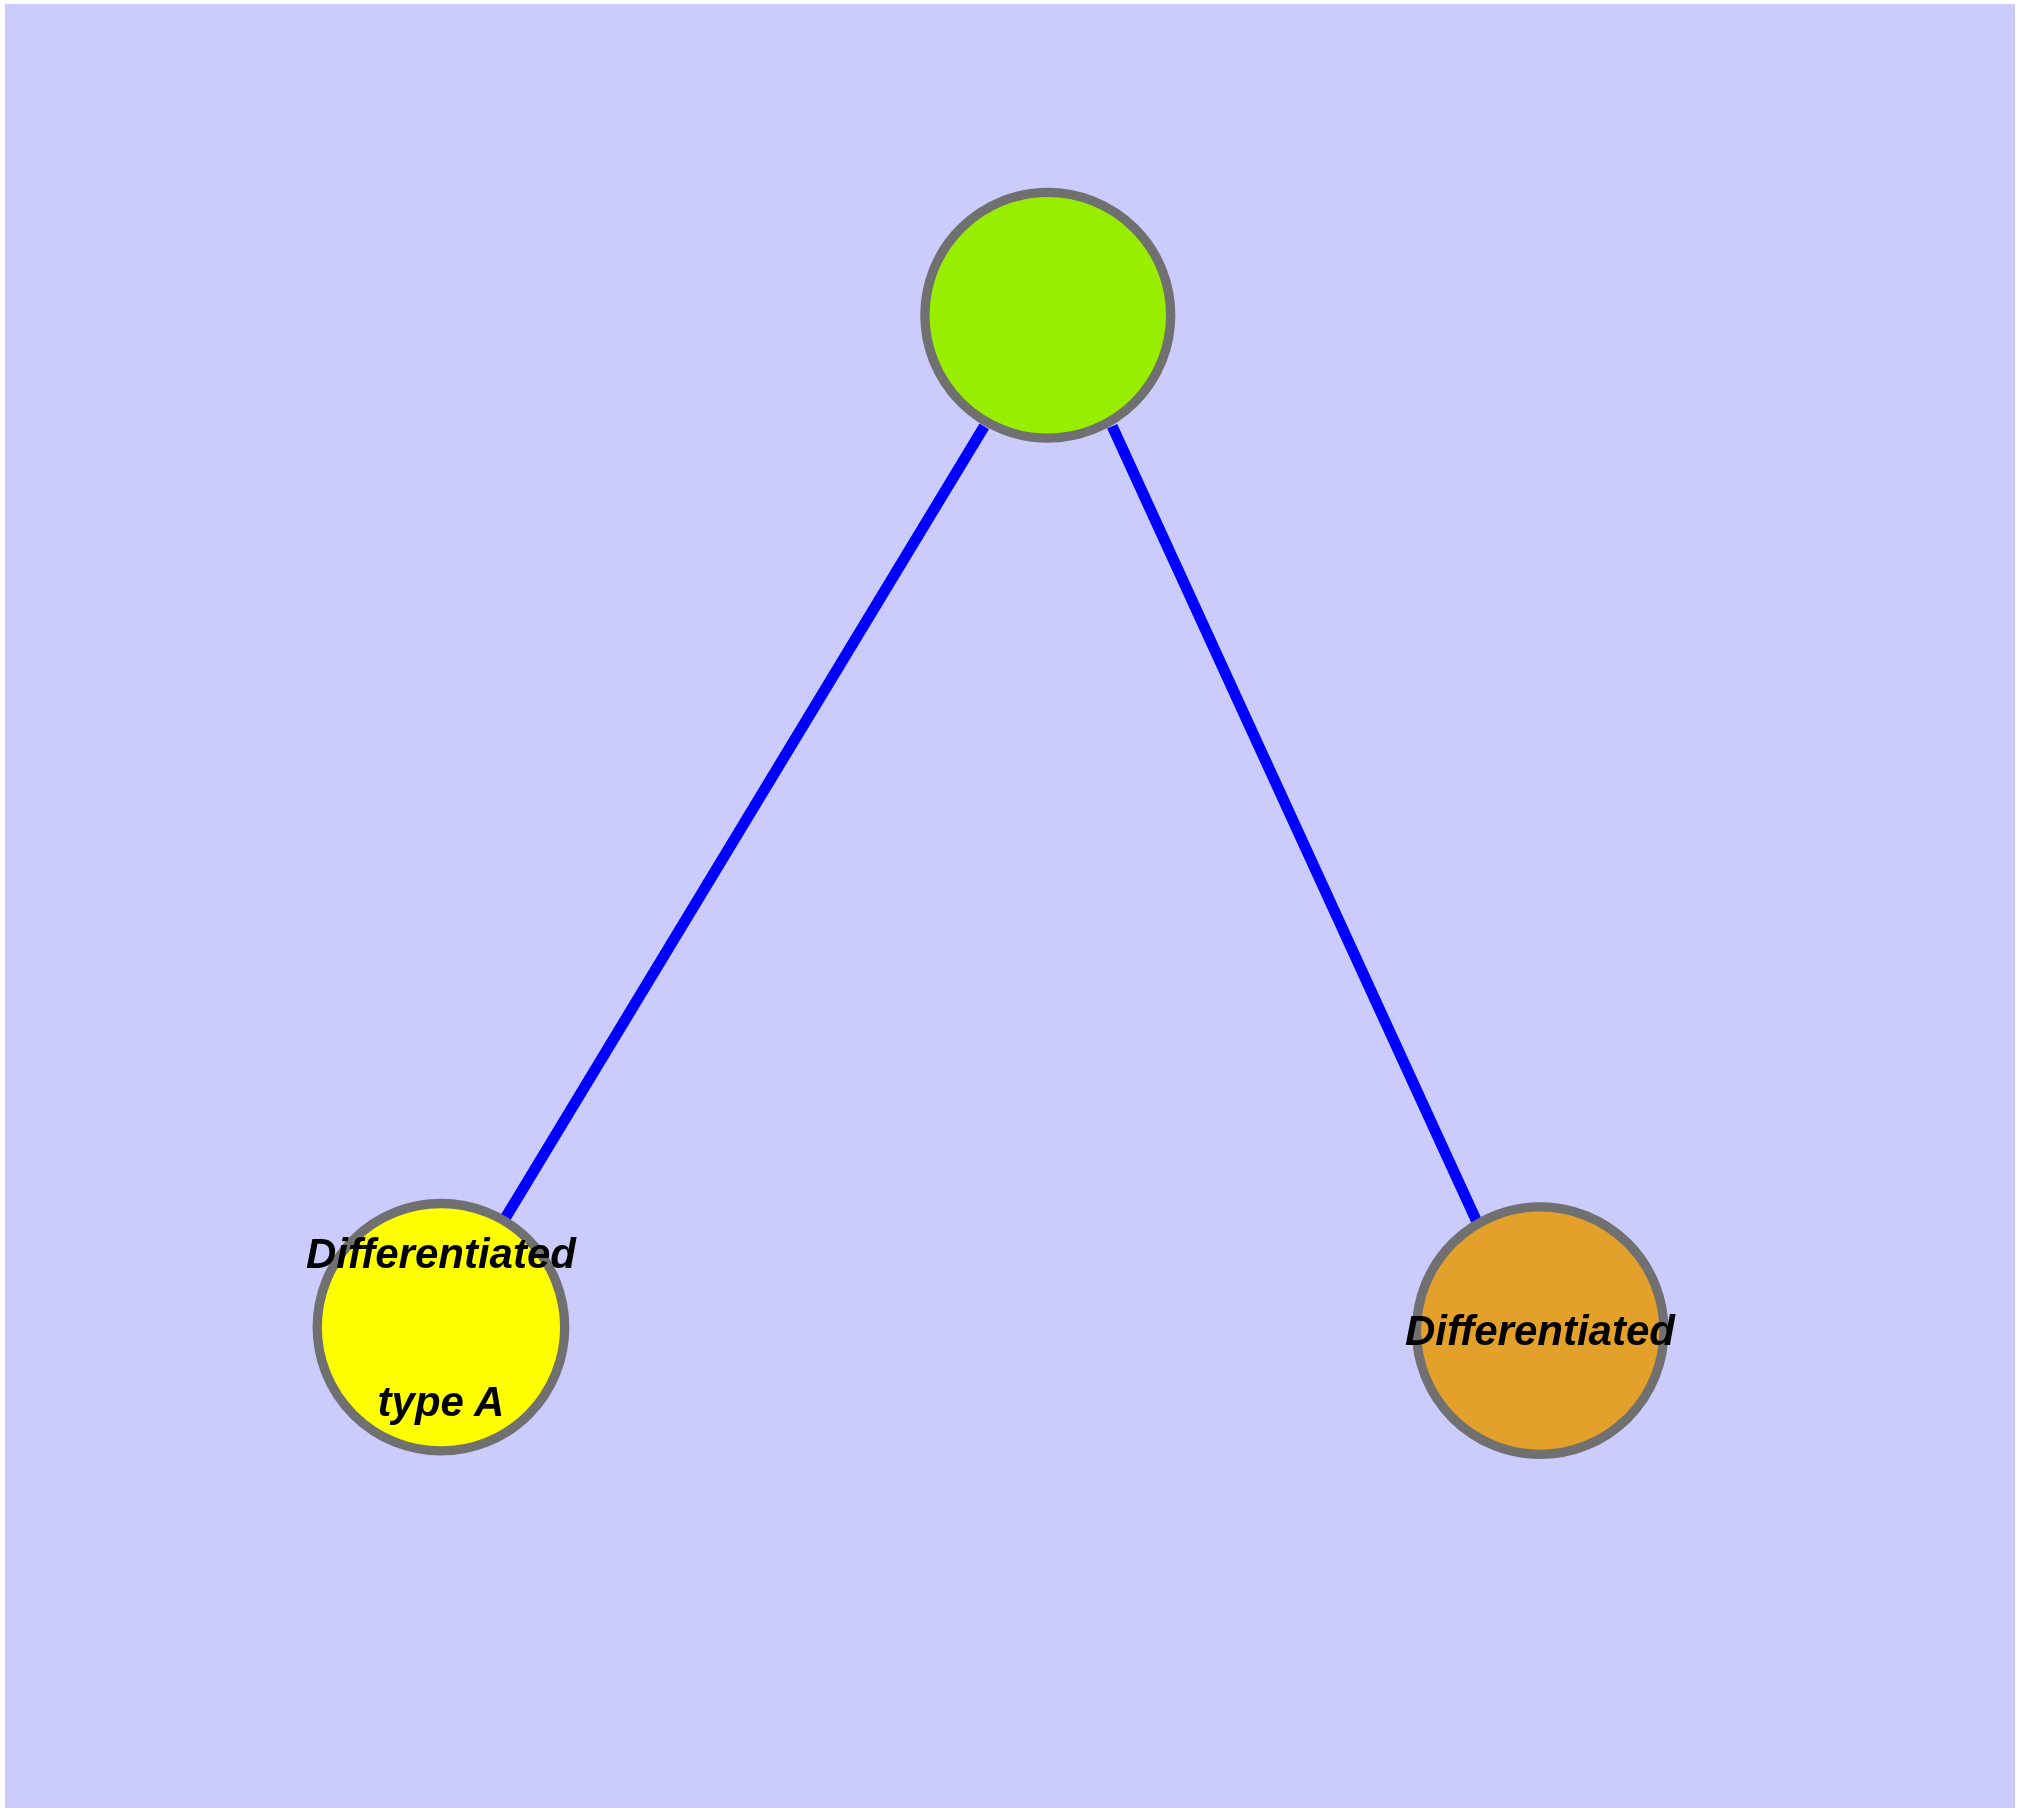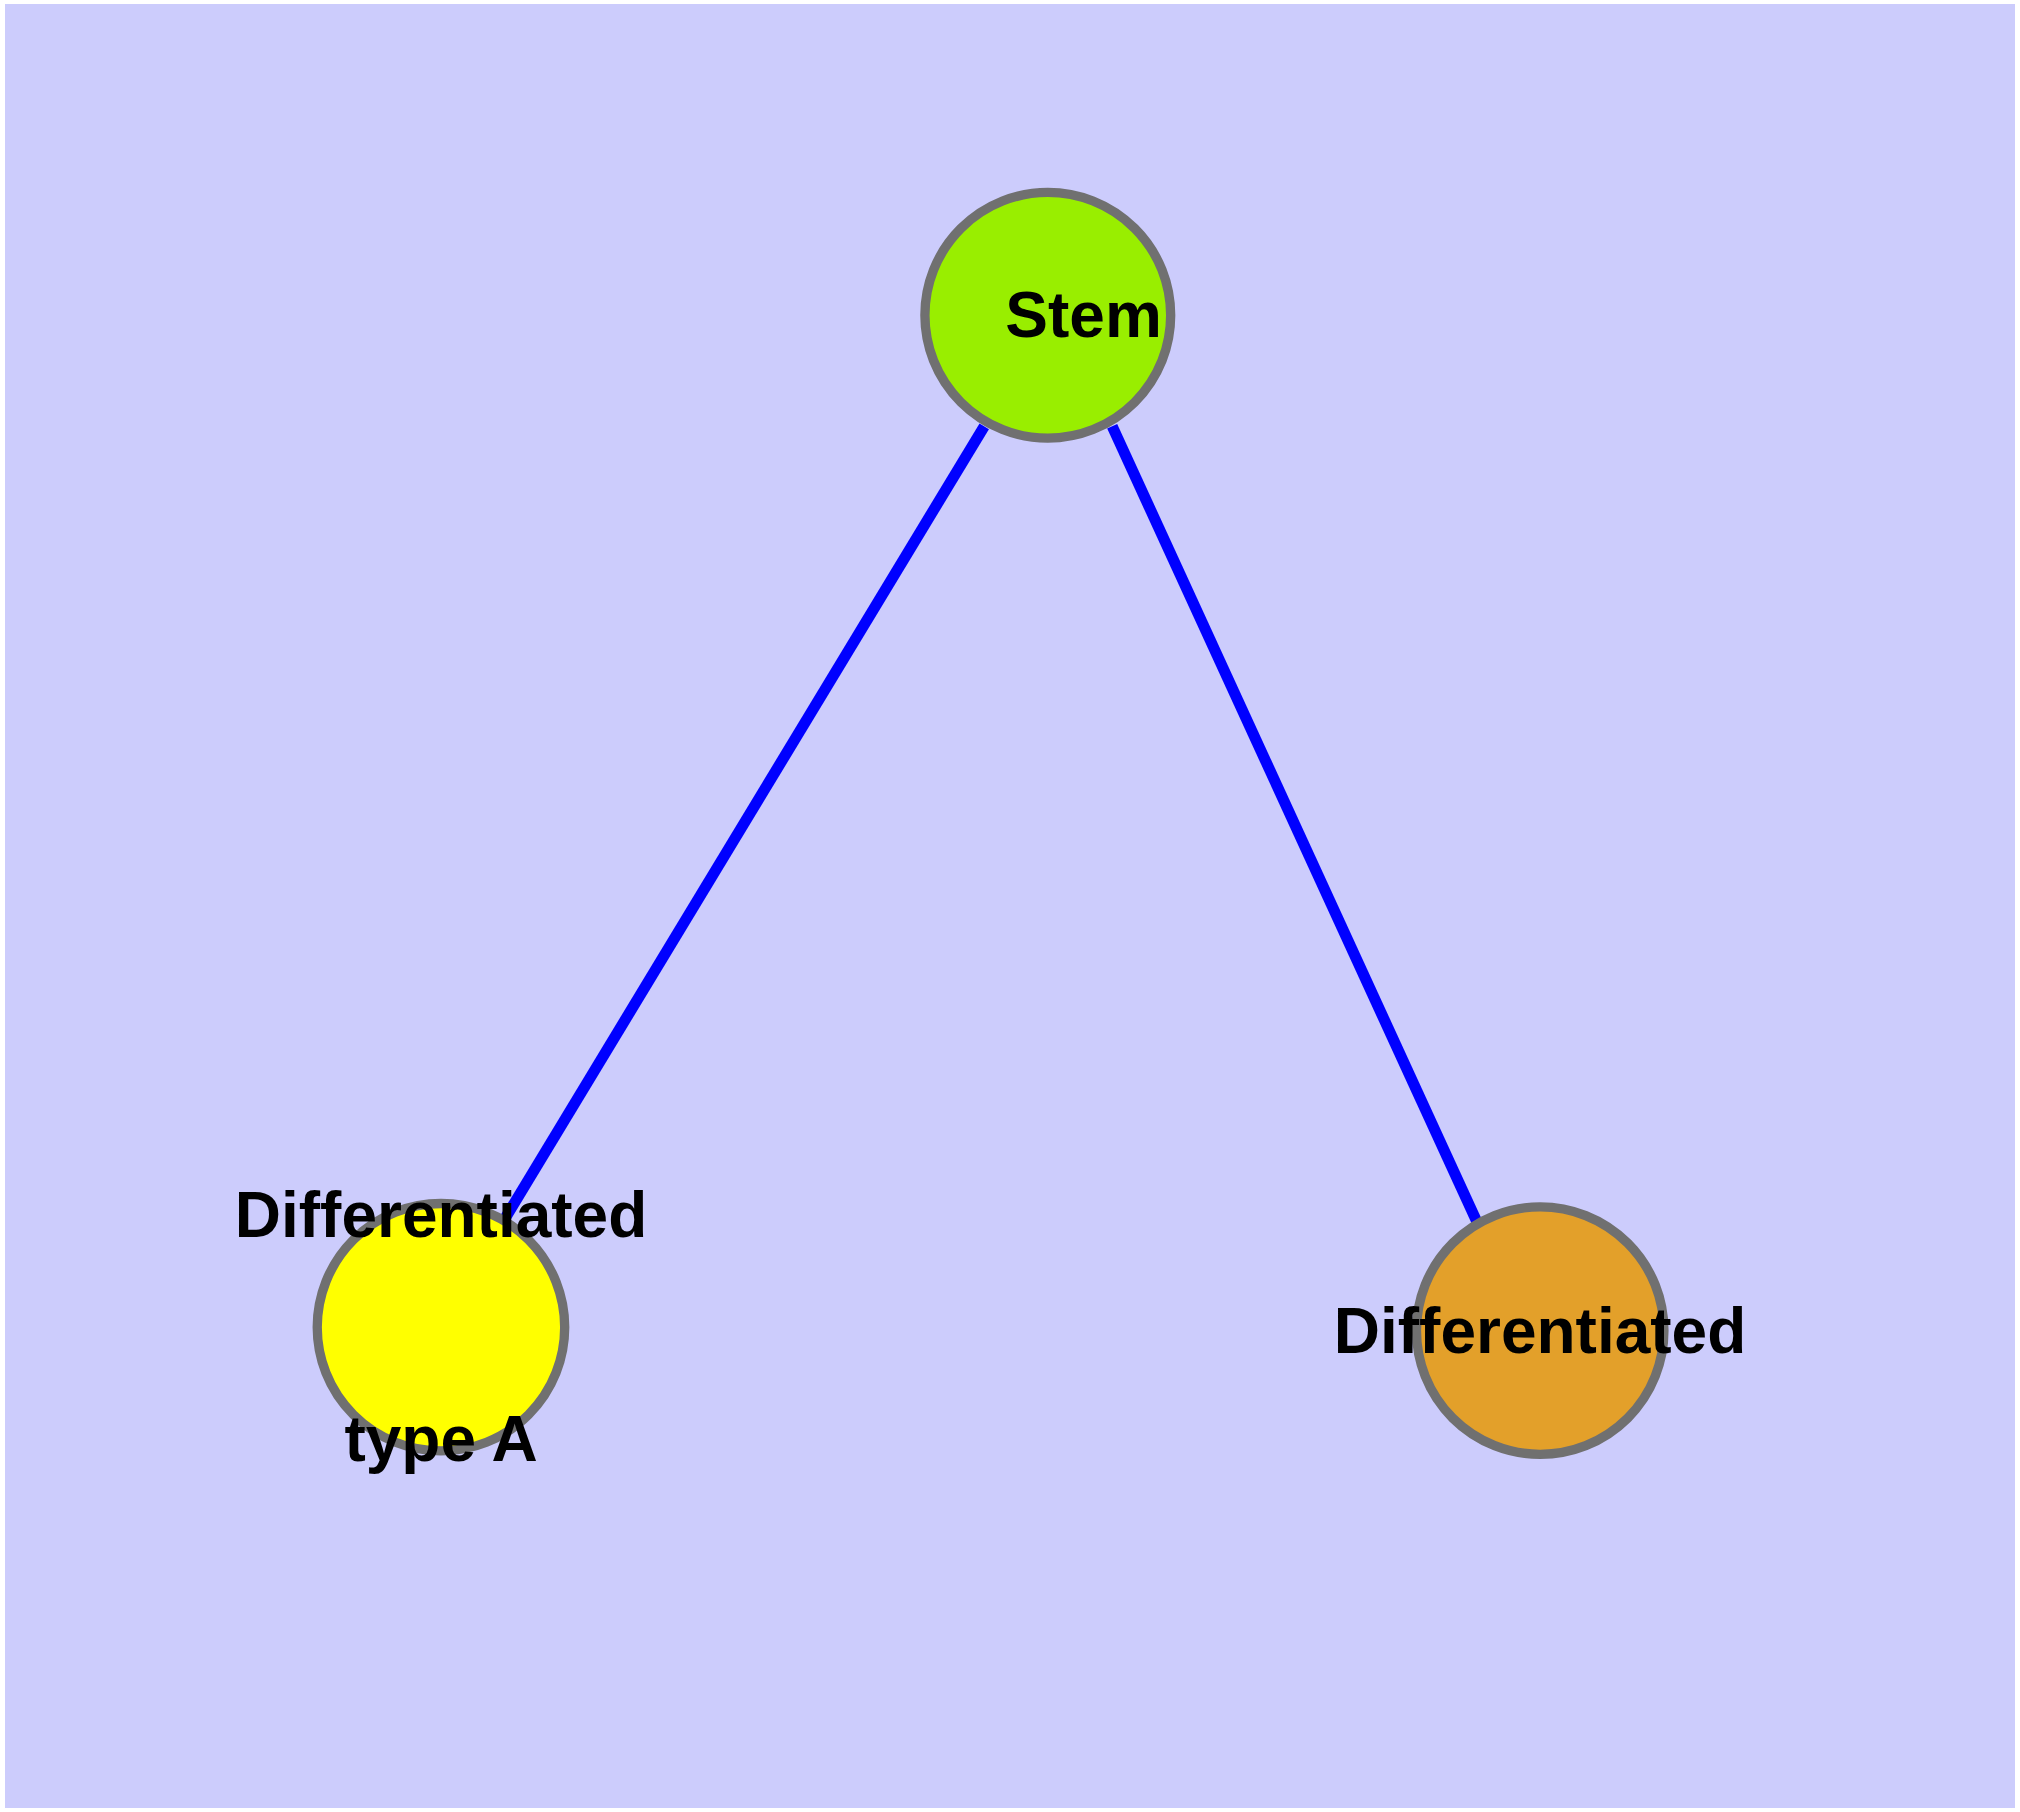--- a/index.html
+++ b/index.html
@@ -44,21 +44,22 @@
     font-weight: bold;
     line-height: 1.17;
     white-space: pre;
     pointer-events: none;
     transform: translate(-50%, -50%);
   }
   #label-stem {
     font-size: 64px;
   }
   #label-diff-a, #label-diff-b {
-    font-size: 64px;
+    font-size: 42px;
+    font-style: italic;
   }
 </style>
 </head>
 <body>
 
 <div id="canvas">
 
   <div id="plot-background"></div>
 
   <svg id="graph-svg" viewBox="0 0 2384 2138" xmlns="http://www.w3.org/2000/svg">
@@ -68,23 +69,20 @@
       <line x1="1312" y1="503" x2="1742" y2="1441" stroke="#0000ff" stroke-width="13" stroke-linecap="butt"></line>
     </g>
 
     <g>
       <circle cx="1236" cy="372" r="145" fill="#99ee00" stroke="#707070" stroke-width="11"></circle>
       <circle cx="520" cy="1566" r="146" fill="#ffff00" stroke="#707070" stroke-width="11"></circle>
       <circle cx="1817" cy="1570" r="146" fill="#e3a02a" stroke="#707070" stroke-width="11"></circle>
     </g>
   </svg>
 
-  <div class="node-label" id="label-stem" style="left:1048px; top:315px;">
-    <span>Stem</span>
-  </div>
 
   <div class="node-label" id="label-diff-a" style="left:441px; top:1327px;">
     <div>Differentiated</div>
     <div>type A</div>
   </div>
 
   <div class="node-label" id="label-diff-b" style="left:1540px; top:1331px;">
     <div>Differentiated</div>
   </div>
 

